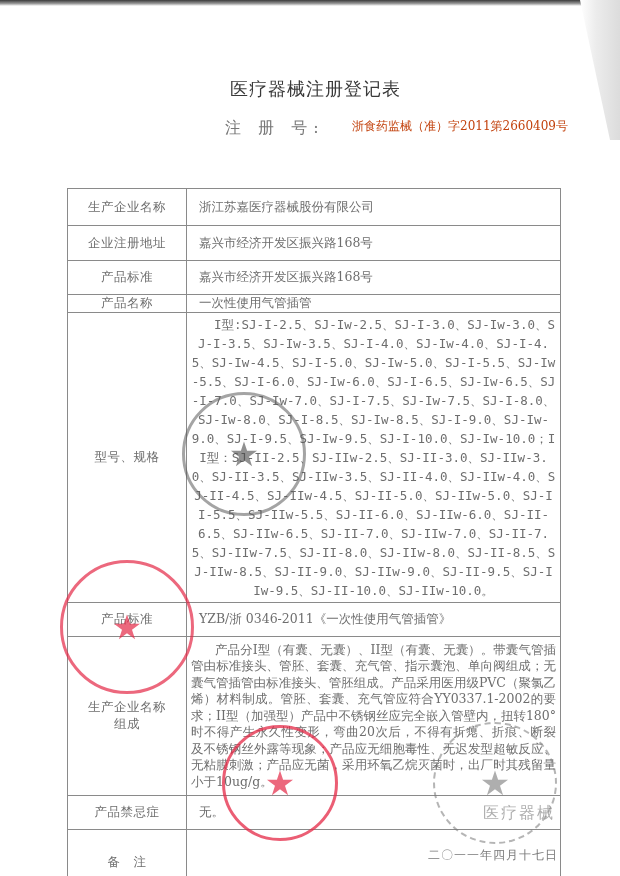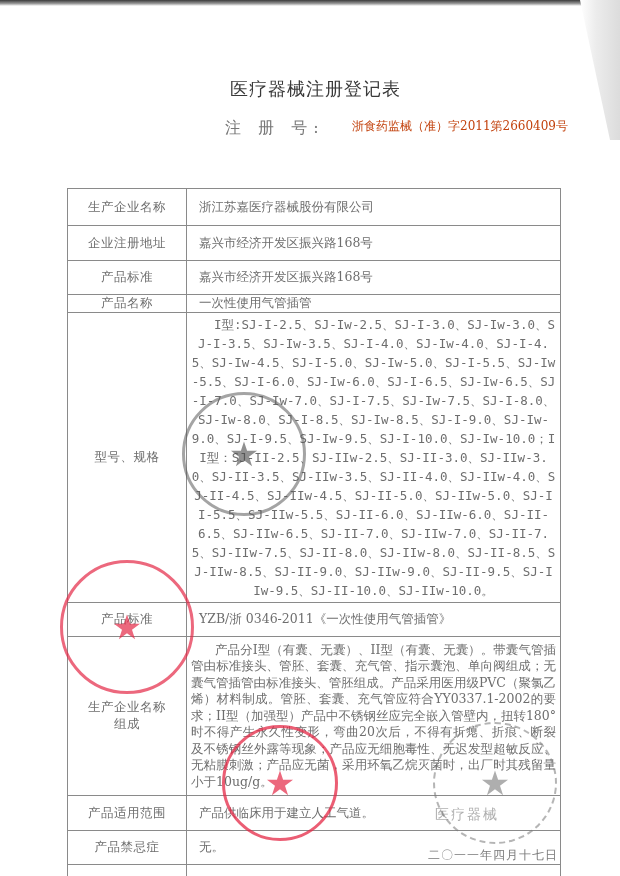--- a/index.html
+++ b/index.html
@@ -64,22 +64,22 @@
   .seal .star { font-size: 34px; line-height: 1; }
   .seal-gray1 { left: 182px; top: 392px; width: 118px; height: 118px;
     border: 3px solid rgba(90,90,90,0.55); color: rgba(70,70,70,0.6); }
   .seal-red1 { left: 60px; top: 560px; width: 128px; height: 128px;
     border: 3px solid rgba(228,40,70,0.7); color: rgba(228,40,70,0.7); }
   .seal-red2 { left: 222px; top: 725px; width: 110px; height: 110px;
     border: 3px solid rgba(228,40,70,0.75); color: rgba(228,40,70,0.7); }
   .seal-gray2 { left: 433px; top: 722px; width: 120px; height: 118px;
     border: 2px dashed rgba(120,120,120,0.55); color: rgba(120,120,120,0.6); }
   .seal .seal-text {
-    position: absolute; bottom: 18px; width: 100%; text-align: left;
-    font-size: 14px; letter-spacing: 2px;
+    position: absolute; bottom: 18px; width: 100%; text-align: right;
+    font-size: 16px; letter-spacing: 2px;
   }
 </style>
 </head>
 <body>
 
 <div class="scan-top"></div>
 <div class="scan-right"></div>
 
 <div class="title">医疗器械注册登记表</div>
 <div class="reg-label">注 册 号:</div>
@@ -111,24 +111,20 @@
     <td class="label">产品标准</td>
     <td class="value">YZB/浙 0346-2011《一次性使用气管插管》</td>
   </tr>
   <tr style="height:159px">
     <td class="label">
       <div>生产企业名称</div>
       <div>组成</div>
     </td>
     <td class="para"><span class="indent"></span><span>产品分I型（有囊、无囊）、II型（有囊、无囊）。带囊气管插管由标准接头、管胚、套囊、充气管、指示囊泡、单向阀组成；无囊气管插管由标准接头、管胚组成。产品采用医用级PVC（聚氯乙烯）材料制成。管胚、套囊、充气管应符合YY0337.1-2002的要求；II型（加强型）产品中不锈钢丝应完全嵌入管壁内，扭转180°时不得产生永久性变形，弯曲20次后，不得有折瘪、折痕、断裂及不锈钢丝外露等现象；产品应无细胞毒性、无迟发型超敏反应、无粘膜刺激；产品应无菌，采用环氧乙烷灭菌时，出厂时其残留量小于10ug/g。</span></td>
   </tr>
-  <tr style="height:35px">
-    <td class="label">产品适用范围</td>
-    <td class="value">产品供临床用于建立人工气道。</td>
-  </tr>
   <tr style="height:34px">
     <td class="label">产品禁忌症</td>
     <td class="value">无。</td>
   </tr>
   <tr style="height:66px">
     <td class="label">备　注</td>
     <td class="value"></td>
   </tr>
 </tbody>
   </table>

